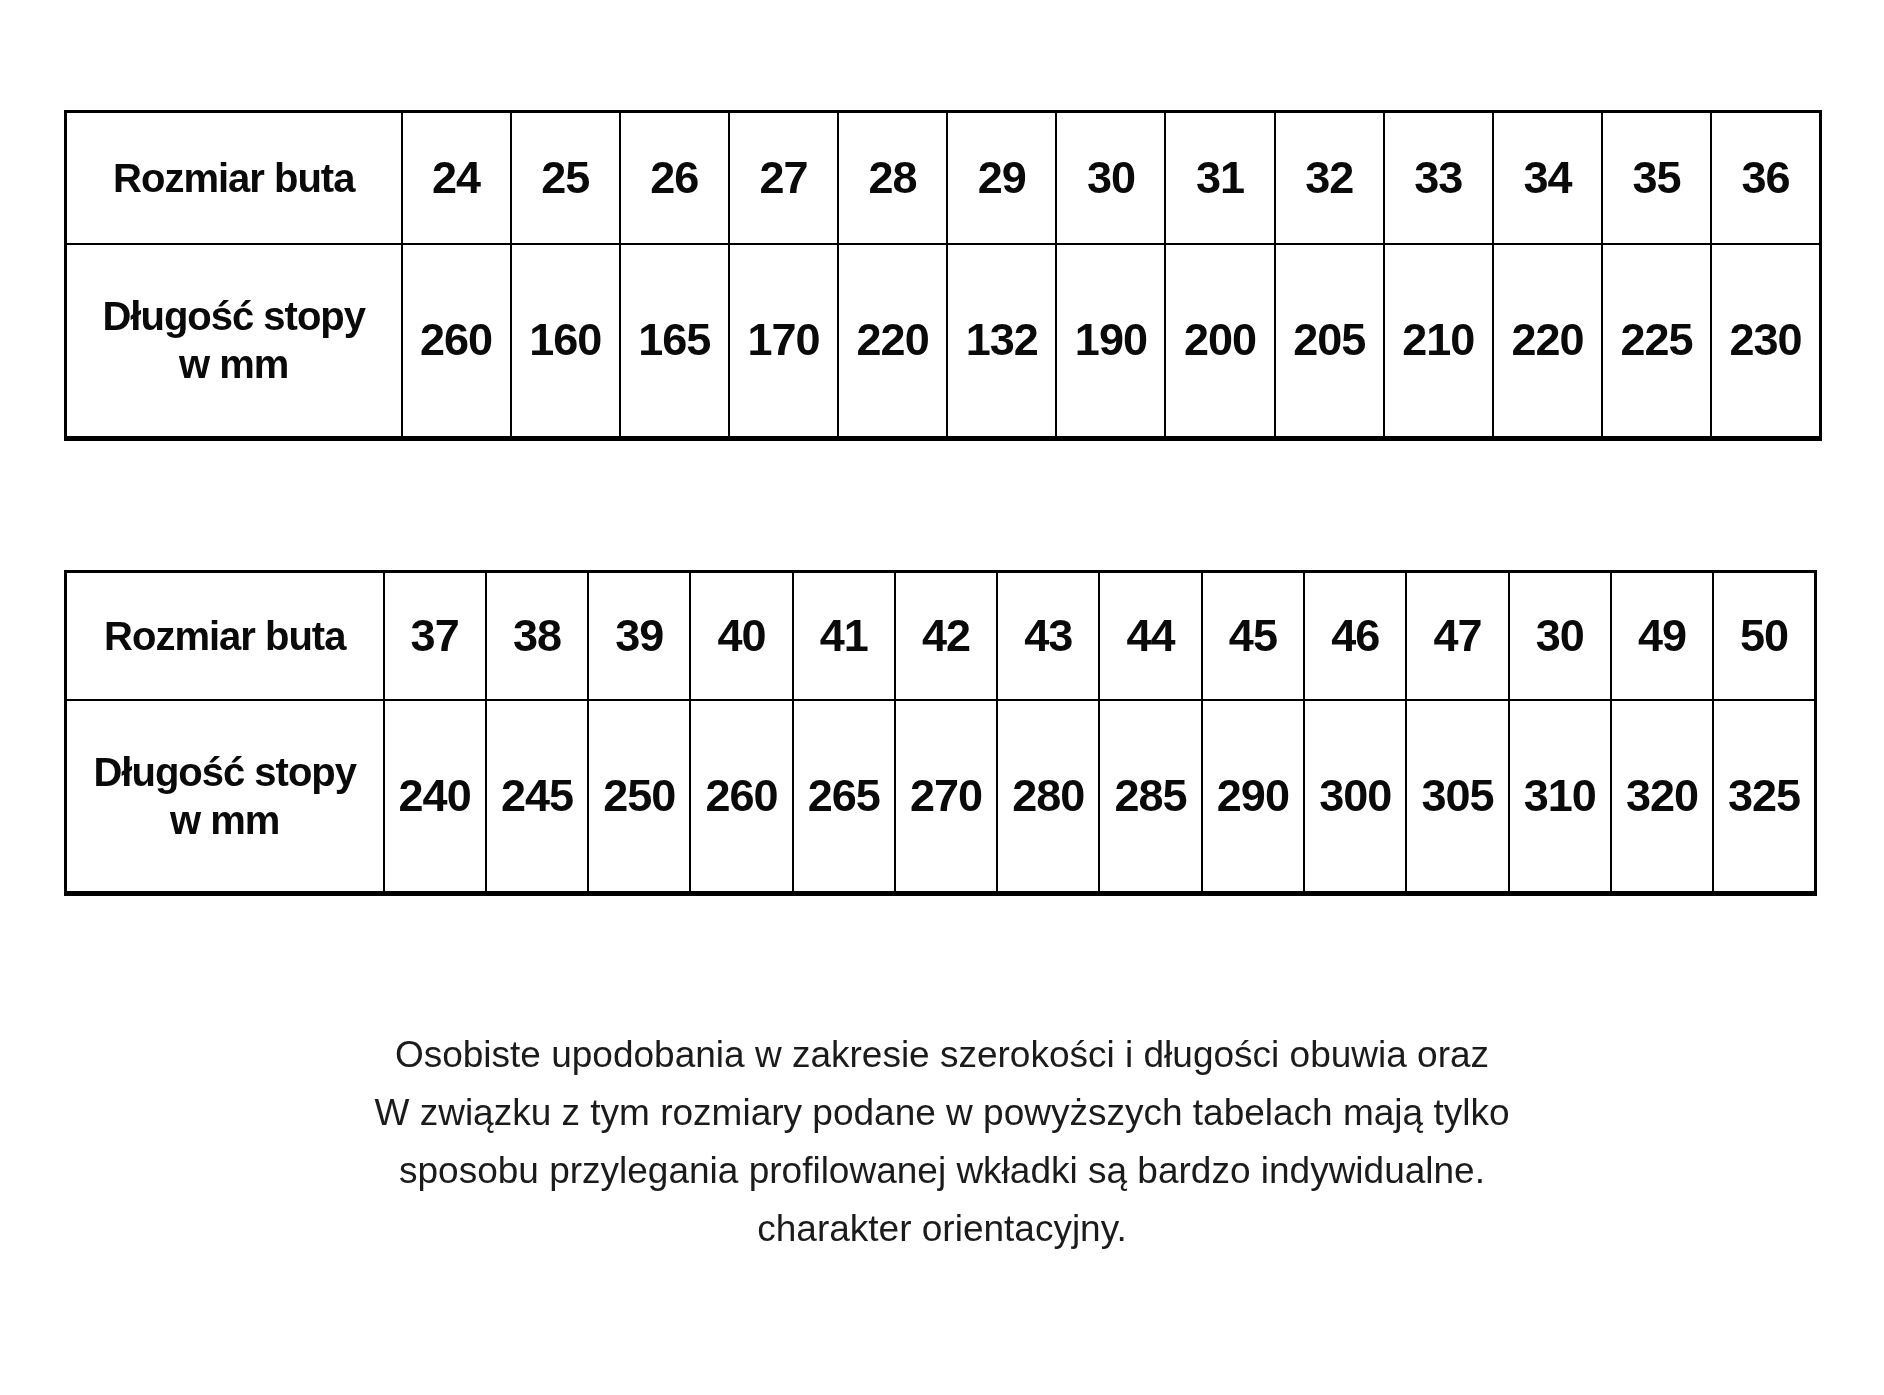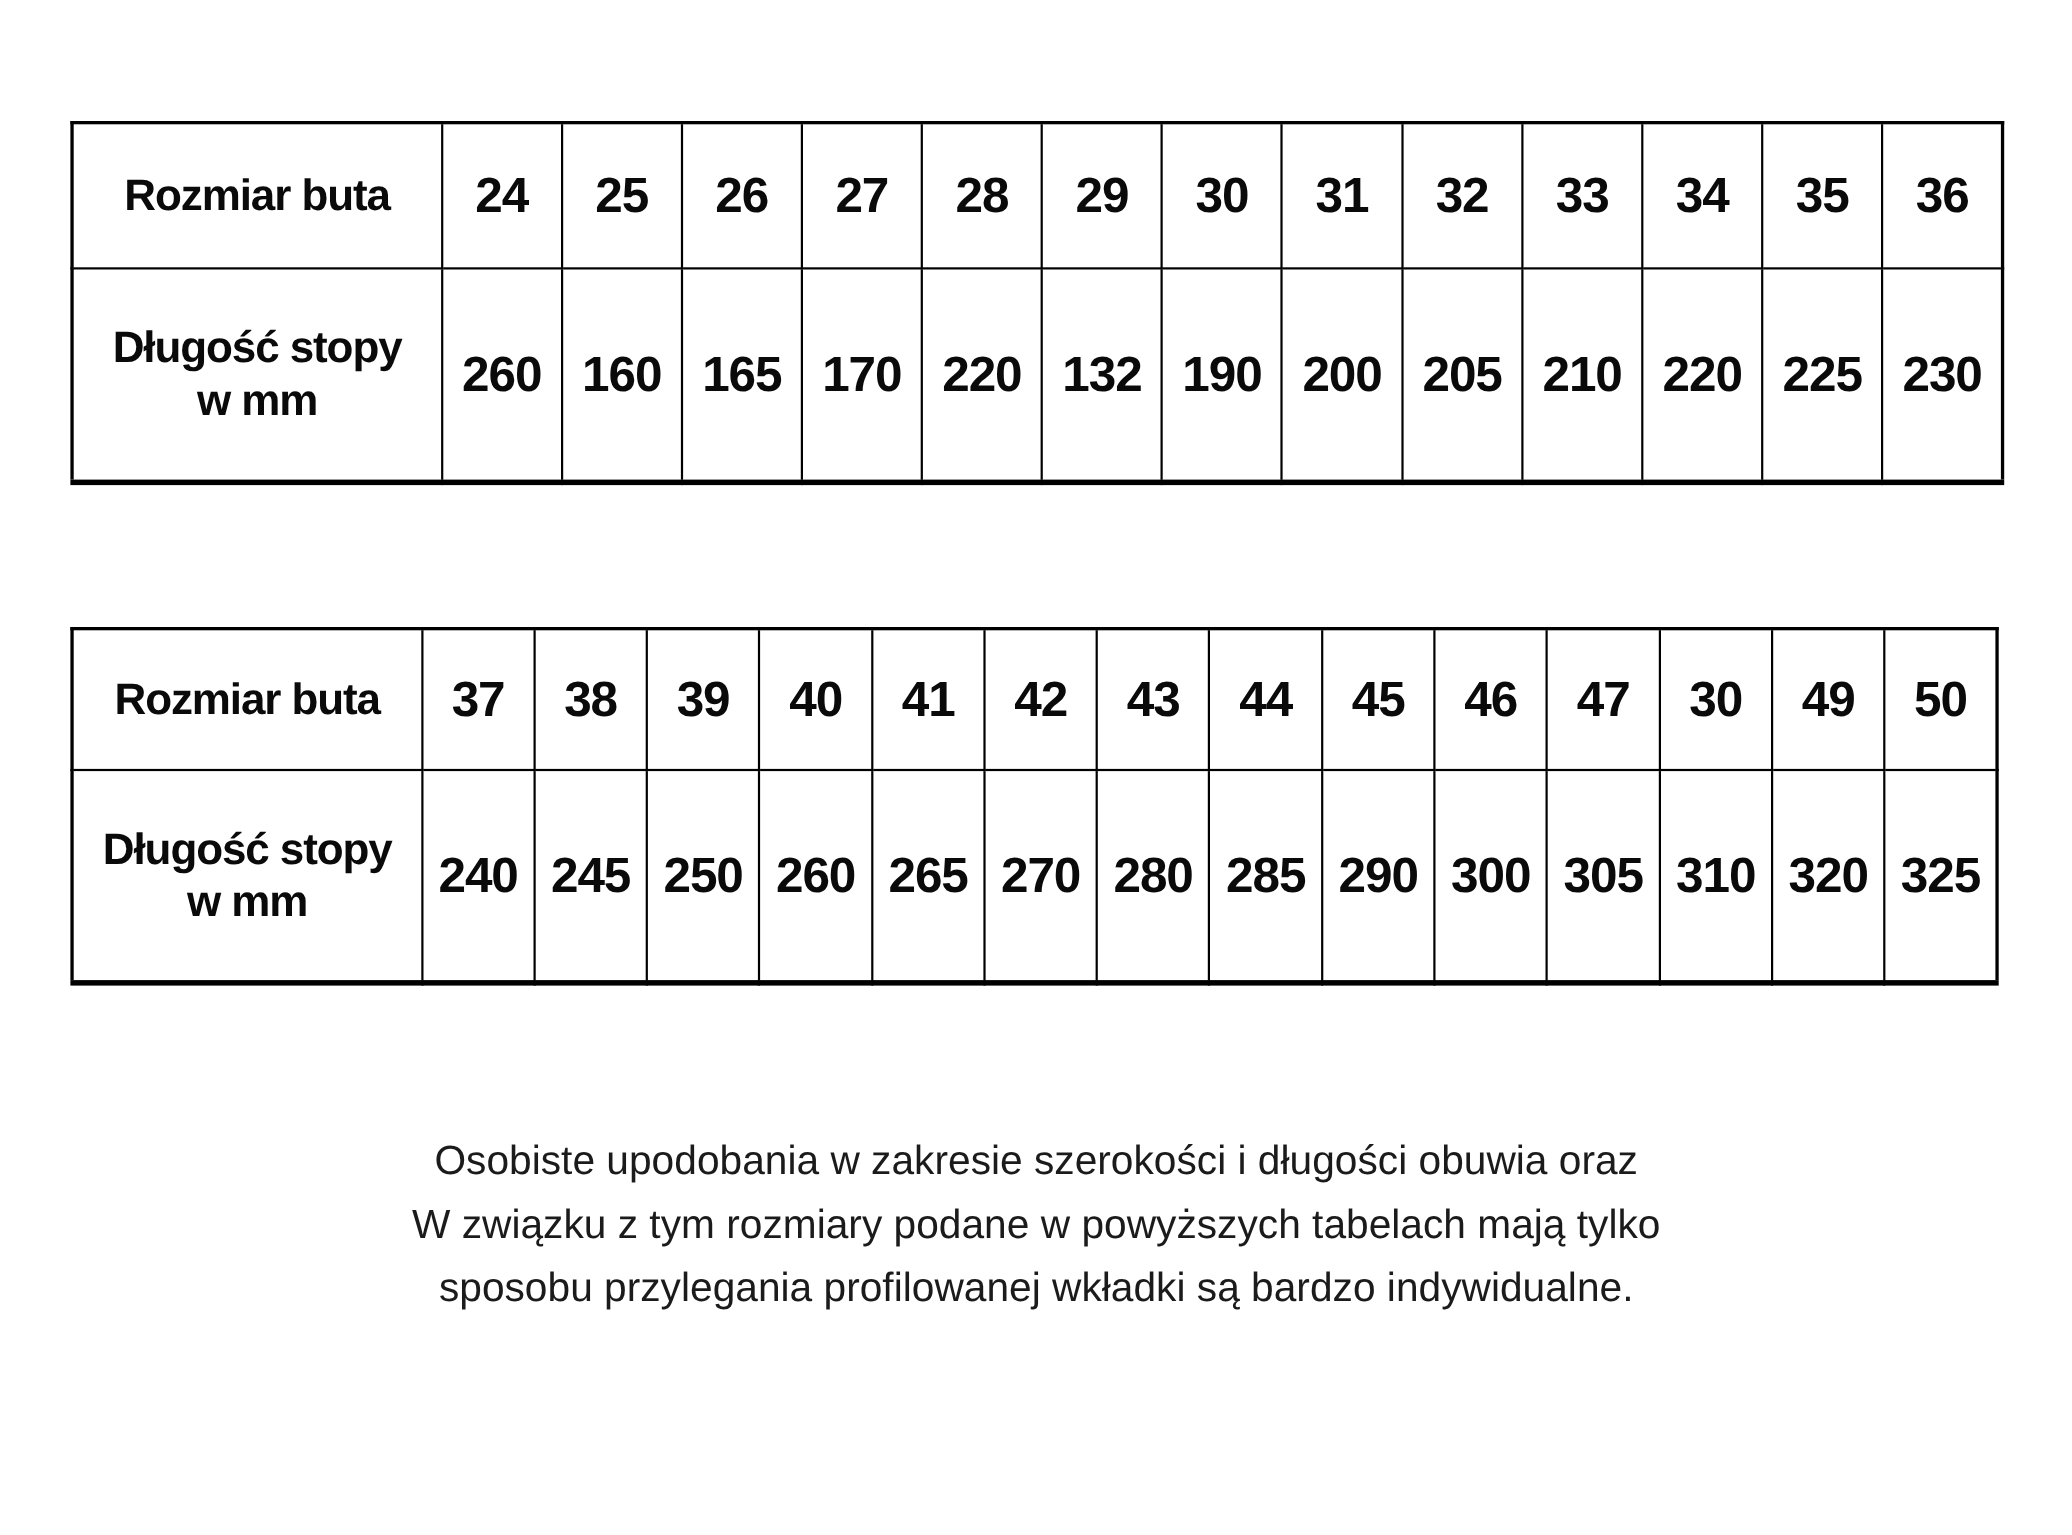--- a/index.html
+++ b/index.html
@@ -136,15 +136,16 @@
       <td>320</td>
       <td>325</td>
     </tr>
   </tbody>
     </table>
 
   <div class="note">
     <div>Osobiste upodobania w zakresie szerokości i długości obuwia oraz</div>
     <div>W związku z tym rozmiary podane w powyższych tabelach mają tylko</div>
     <div>sposobu przylegania profilowanej wkładki są bardzo indywidualne.</div>
+    <div>charakter orientacyjny.</div>
   </div>
 
 </div>
 
 </body></html>

